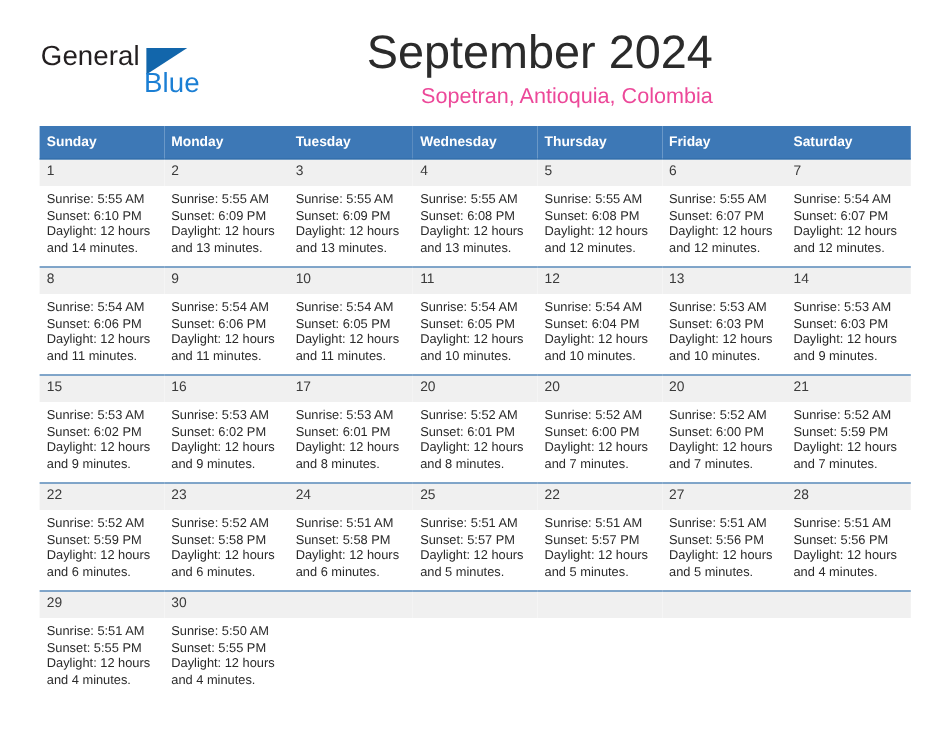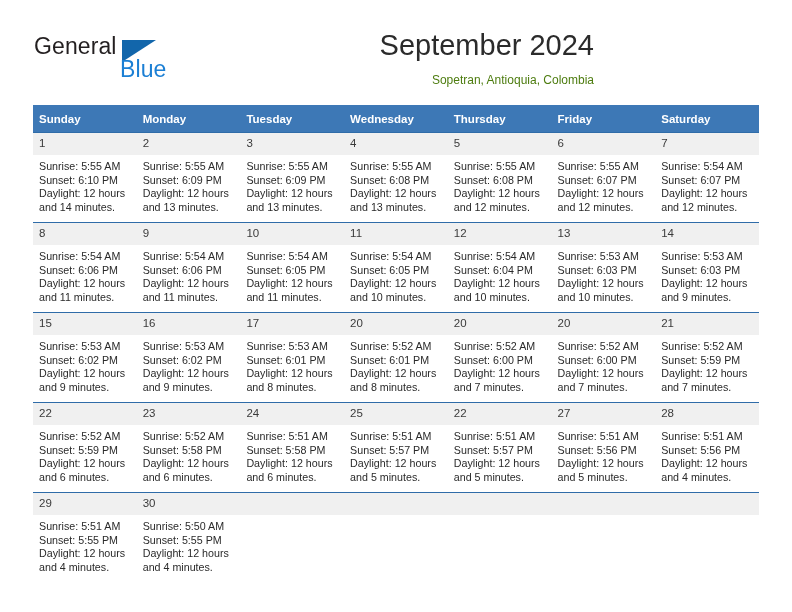--- a/index.html
+++ b/index.html
@@ -65,30 +65,30 @@
     border-bottom: 22px solid transparent;
   }
 
   .title-block {
     position: absolute;
     right: 38px;
     top: 28px;
     text-align: right;
   }
   .cal-title {
-    font-size: 29px;
+    font-size: 39px;
     color: #2b2b2b;
     font-weight: normal;
     line-height: 34px;
     white-space: nowrap;
   }
   .cal-subtitle {
     margin-top: 9px;
-    font-size: 12px;
-    color: #4d7c0f;
+    font-size: 18px;
+    color: #ec4899;
     line-height: 18px;
     white-space: nowrap;
   }
 
   
   .calendar {
     position: absolute;
     left: 33px;
     top: 105px;
     width: 726px;

